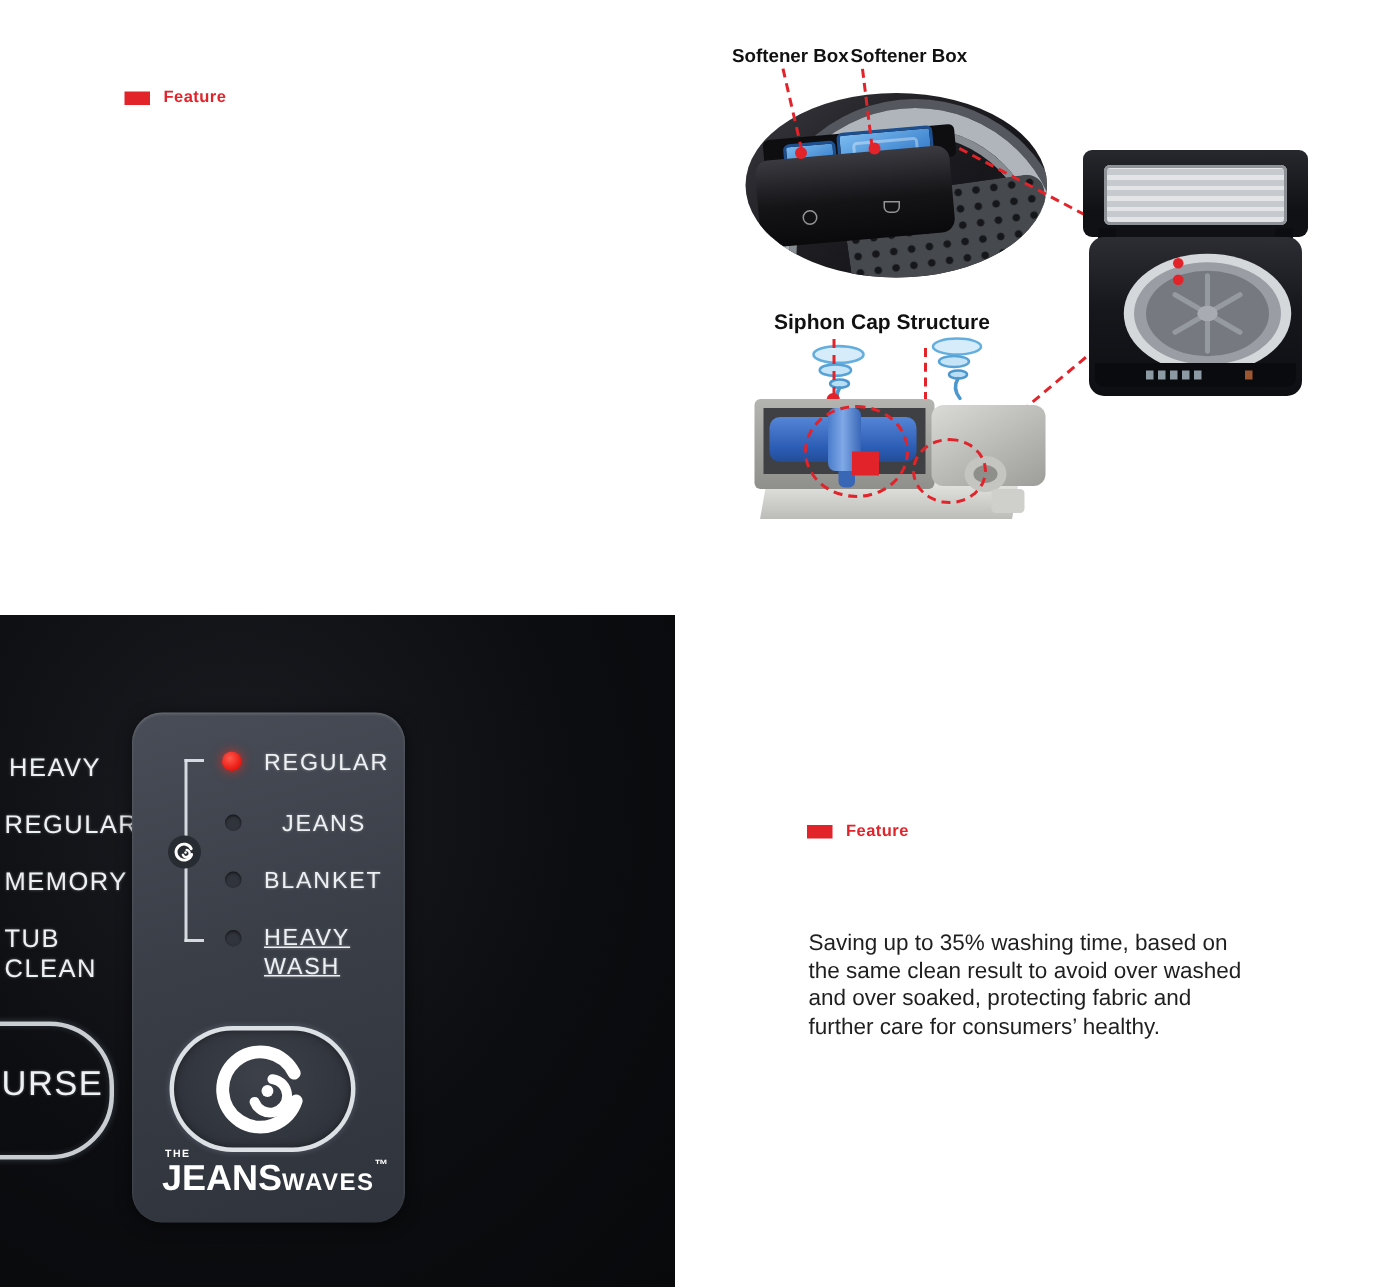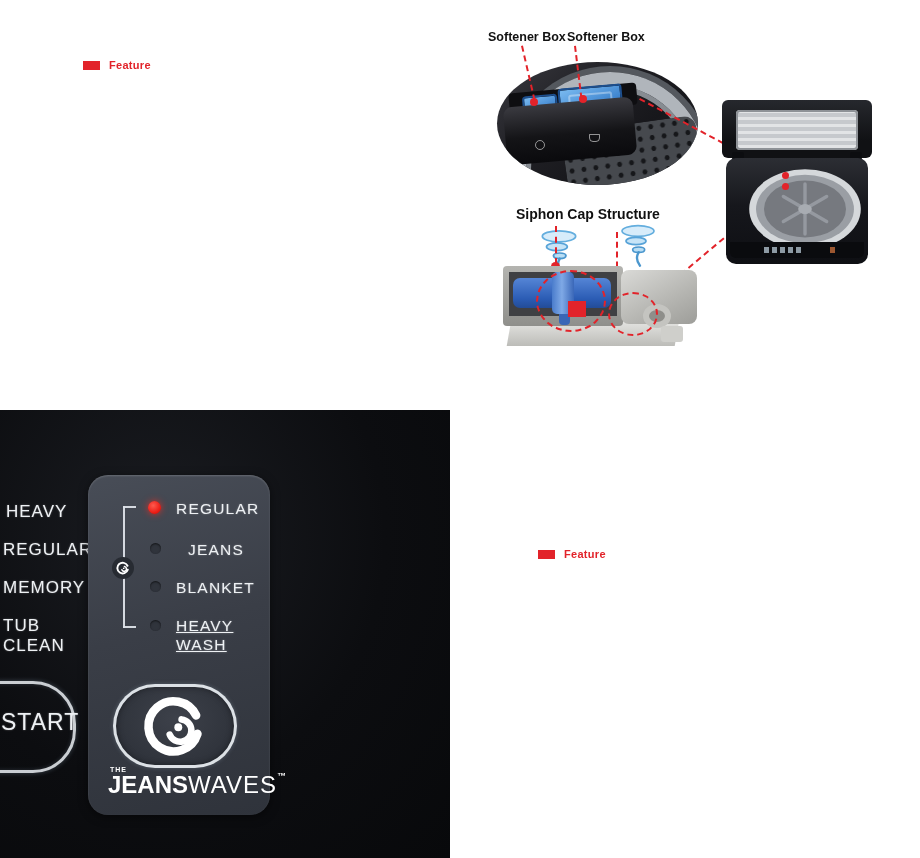--- a/index.html
+++ b/index.html
@@ -122,21 +122,21 @@
   .prog-lbl{font-size:15.5px;font-weight:500;letter-spacing:1.2px;line-height:19px;}
 
   .logo-pill{position:absolute;left:113px;top:274px;width:124px;height:84px;border-radius:42px;
              border:3px solid rgba(240,244,248,.9);box-sizing:border-box;
              background:radial-gradient(ellipse at 50% 40%,#3d414a,#2e323a 80%);
              display:flex;align-items:center;justify-content:center;
              box-shadow:0 0 4px rgba(180,200,220,.25), inset 0 0 6px rgba(0,0,0,.4);}
   .brand{position:absolute;left:108px;top:356px;color:#fff;white-space:nowrap;}
   .brand .the{display:block;font-size:7px;font-weight:700;letter-spacing:1px;margin:0 0 -2px 2px;}
   .brand .great{font-size:24px;font-weight:900;letter-spacing:0;}
-  .brand .waves{font-size:24px;font-weight:400;letter-spacing:1px;}
+  .brand .waves{font-size:16px;font-weight:700;letter-spacing:1px;}
   .brand .tm{font-size:9px;vertical-align:14px;font-weight:700;}
 
   .start-btn{position:absolute;left:330px;top:80px;width:134px;height:134px;border-radius:50%;
              border:2.5px solid rgba(215,228,240,.85);box-sizing:border-box;
              box-shadow:0 0 6px 1px rgba(160,190,220,.35), inset 0 0 10px rgba(160,190,220,.12);
              display:flex;flex-direction:column;align-items:center;justify-content:center;gap:5px;}
   .start-line1{color:#f4f8fc;font-size:31px;font-weight:500;letter-spacing:1px;
                text-shadow:0 0 3px rgba(255,255,255,.4);}
   .start-line2{color:#f4f8fc;font-size:25px;font-weight:500;letter-spacing:1px;
                text-shadow:0 0 3px rgba(255,255,255,.4);}
@@ -248,21 +248,21 @@
 
   <section id="panel-photo">
 
     <span class="screen-text lbl" style="left:6px;top:92px;">HEAVY</span>
     <span class="screen-text lbl" style="left:3px;top:130px;">REGULAR</span>
     <span class="screen-text lbl" style="left:3px;top:168px;">MEMORY</span>
     <span class="screen-text lbl" style="left:3px;top:206px;">TUB
 CLEAN</span>
 
     <div class="course-outline"></div>
-    <span class="screen-text course-text">START</span>
+    <span class="screen-text course-text">URSE</span>
 
     <div class="prog-panel"></div>
 
     <div class="bracket-v"></div>
     <div class="bracket-t" style="top:96px;"></div>
     <div class="bracket-t" style="top:216px;"></div>
     <div class="mini-swirl">
       <svg width="14" height="14" viewBox="0 0 100 100">
         <path d="M82 34 A38 38 0 1 0 84 62" stroke="#fff" stroke-width="14" fill="none" stroke-linecap="round"></path>
         <path d="M60 40 A17 17 0 1 1 42 63" stroke="#fff" stroke-width="11" fill="none" stroke-linecap="round"></path>
@@ -292,15 +292,19 @@
       <span class="the">THE</span><span class="great">JEANS</span><span class="waves">WAVES</span><span class="tm">™</span>
     </div>
 
   </section>
 
   <section class="feature-block" id="multi-programs">
     <div class="feature-tag">
       <span class="tag-swatch"></span>
       <span class="tag-text">Feature</span>
     </div>
+    <p class="feature-body">Saving up to 35% washing time, based on
+the same clean result to avoid over washed
+and over soaked, protecting fabric and
+further care for consumers’ healthy.</p>
   </section>
 
 </div>
 
 </body></html>

